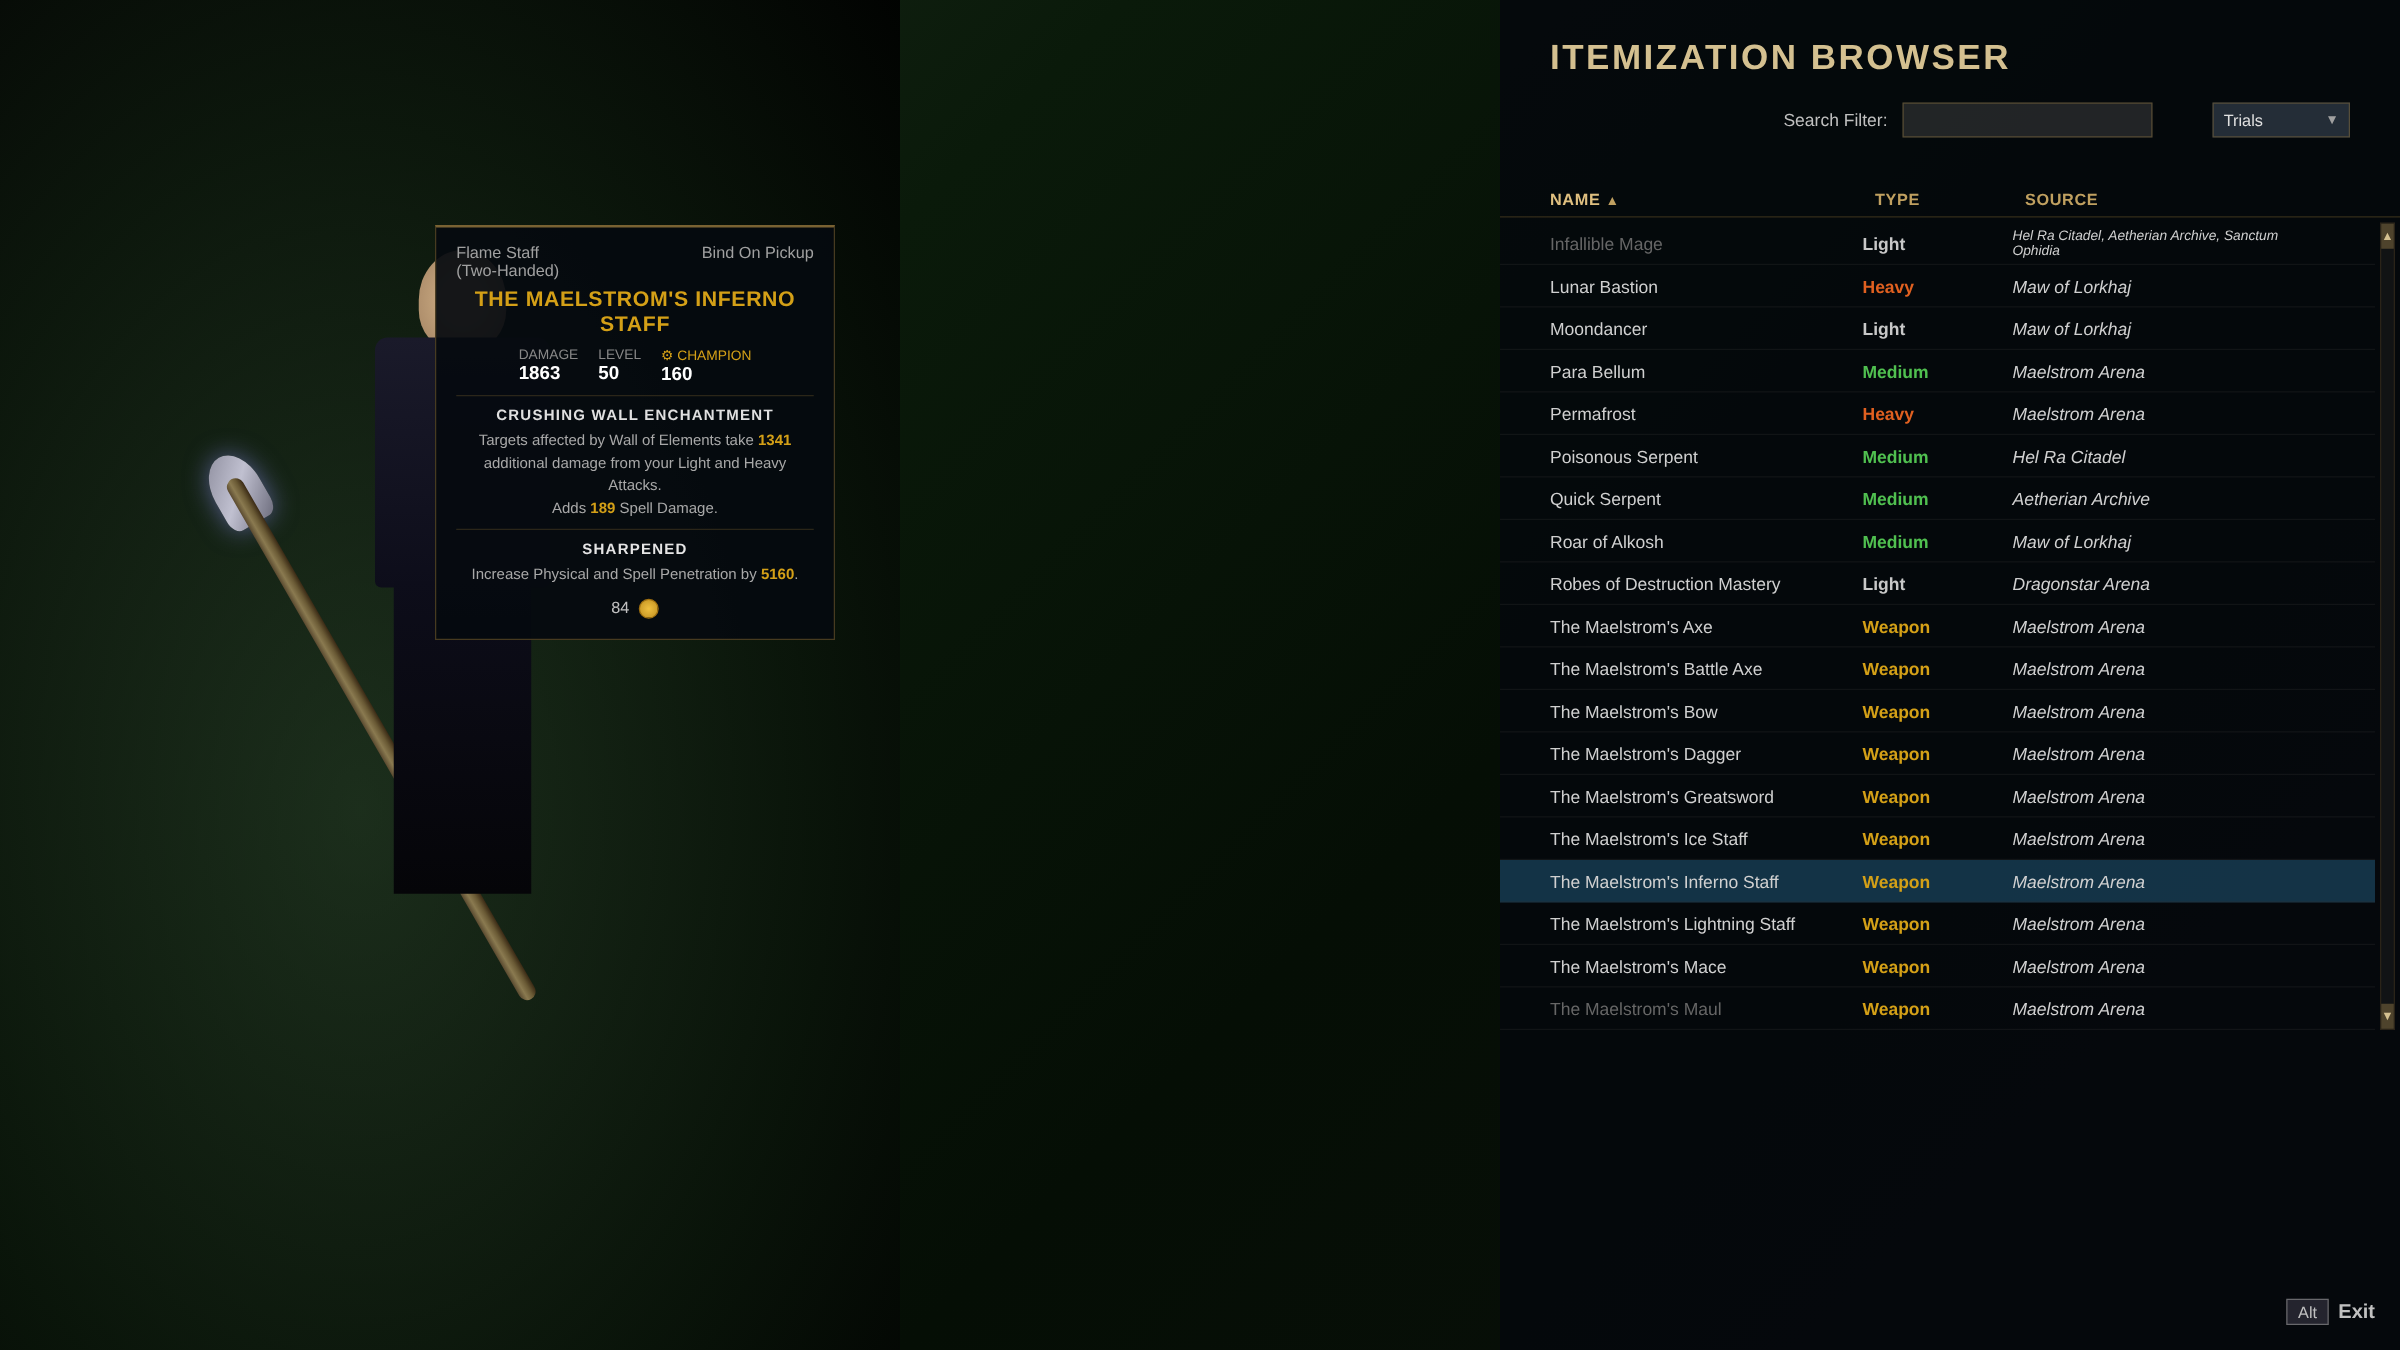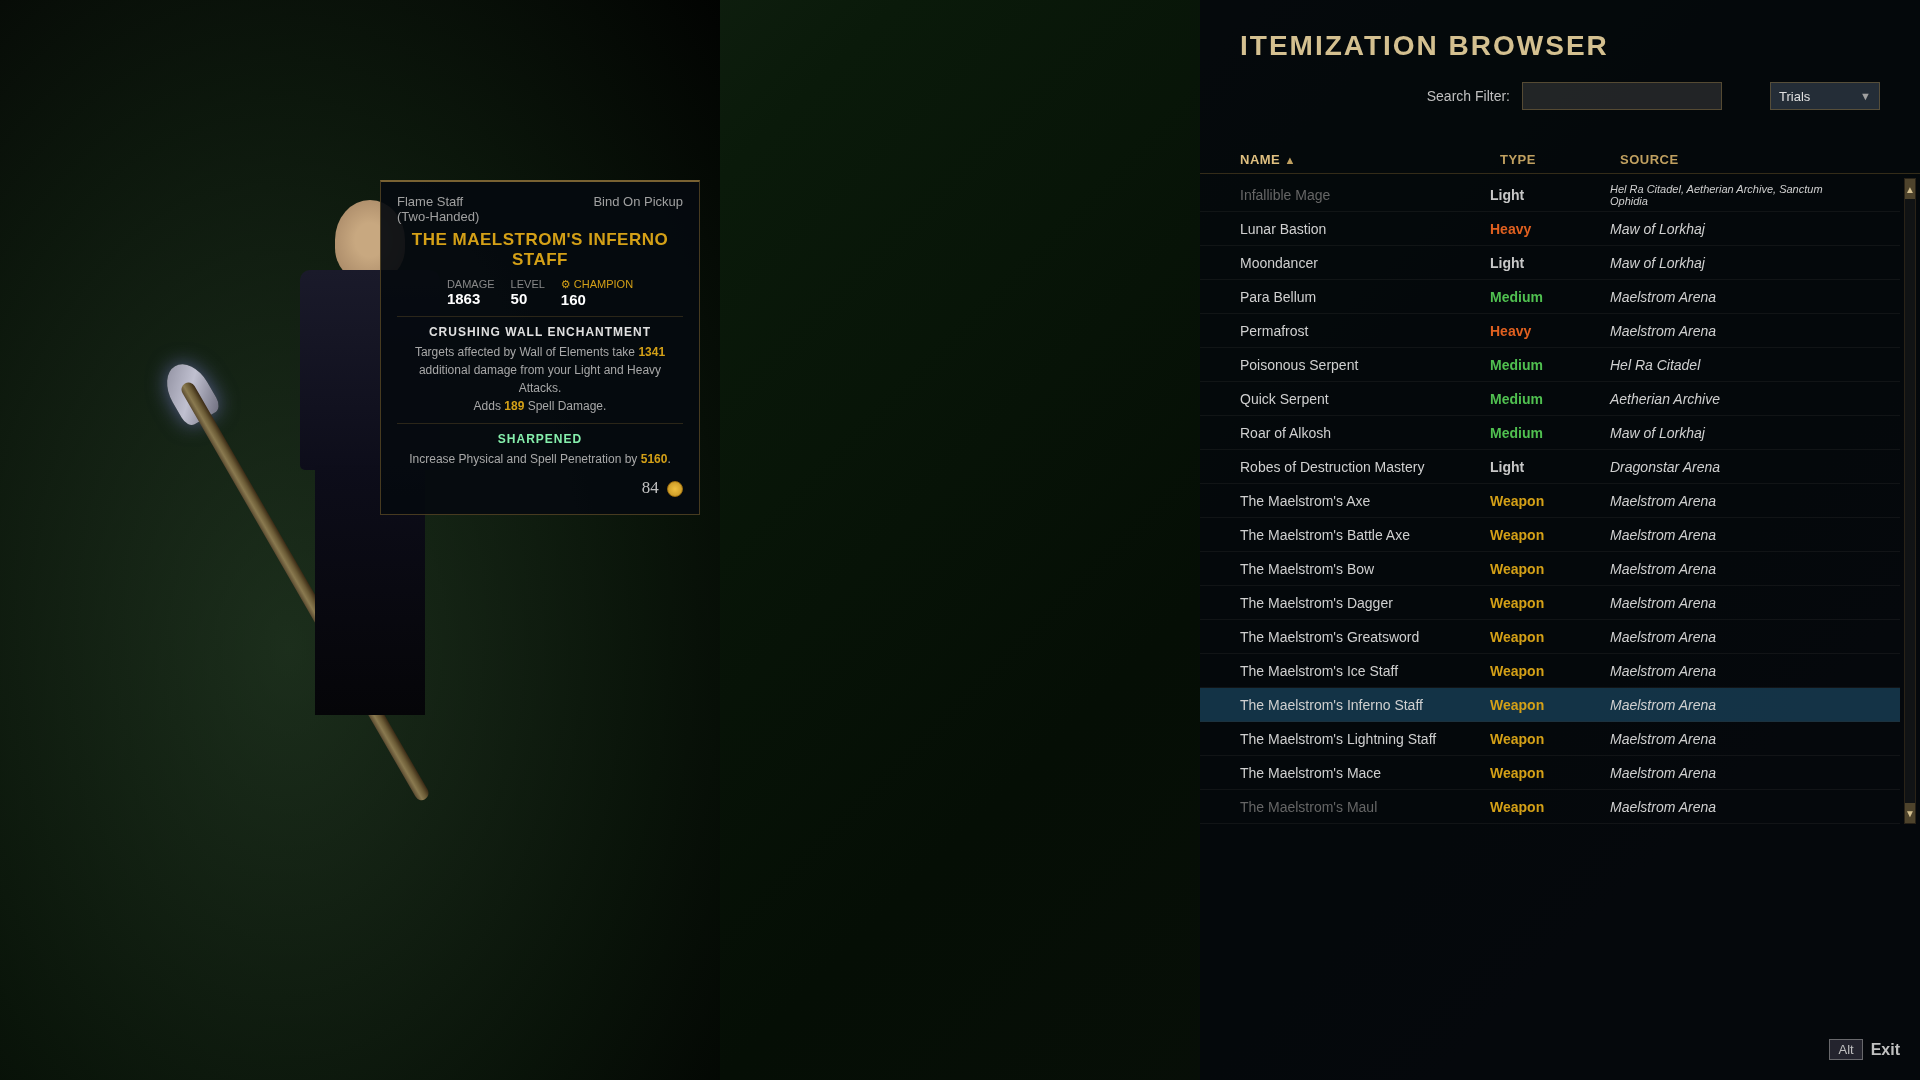--- a/index.html
+++ b/index.html
@@ -118,21 +118,21 @@
       left: 35px;
       top: 265px;
       width: 110px;
       height: 250px;
       background: linear-gradient(180deg, #0d0d1a 0%, #050508 100%);
     }
 
     
     .item-tooltip {
       position: absolute;
-      left: 380px;
+      left: 348px;
       top: 180px;
       width: 320px;
       background: rgba(5, 10, 15, 0.92);
       border: 1px solid rgba(100, 80, 40, 0.7);
       border-top: 2px solid rgba(150, 120, 60, 0.8);
       padding: 12px 16px 16px;
       color: #c8c8c8;
     }
 
     .tooltip-header {
@@ -208,43 +208,42 @@
 
     .tooltip-enchant-desc .highlight {
       color: #d4a017;
       font-weight: bold;
     }
 
     .tooltip-passive-title {
       text-align: center;
       font-size: 12px;
       font-weight: bold;
-      color: #86efac;
+      color: #e5e5e5;
       letter-spacing: 1px;
       margin: 8px 0 4px;
     }
 
     .tooltip-passive-desc {
       text-align: center;
       font-size: 12px;
       color: #a8a8a8;
       line-height: 1.5;
     }
 
     .tooltip-passive-desc .highlight {
       color: #d4a017;
       font-weight: bold;
     }
 
     .tooltip-gold {
-      text-align: right;
+      text-align: center;
       margin-top: 10px;
-      font-size: 17px;
+      font-size: 13px;
       color: #c0c0c0;
-      font-family: Liberation Serif, serif;
     }
 
     .gold-coin {
       display: inline-block;
       width: 16px;
       height: 16px;
       background: radial-gradient(circle, #f0c040, #c09020);
       border-radius: 50%;
       vertical-align: middle;
       margin-left: 4px;

